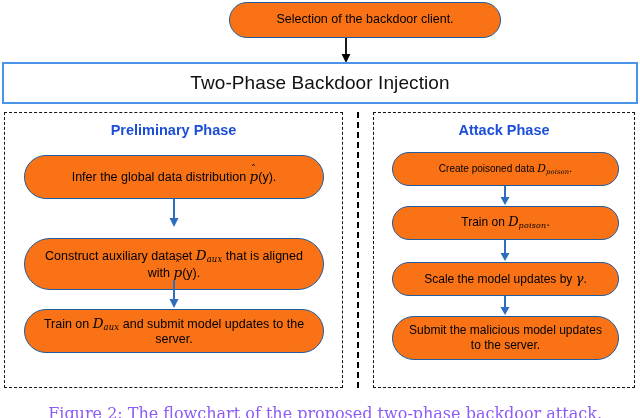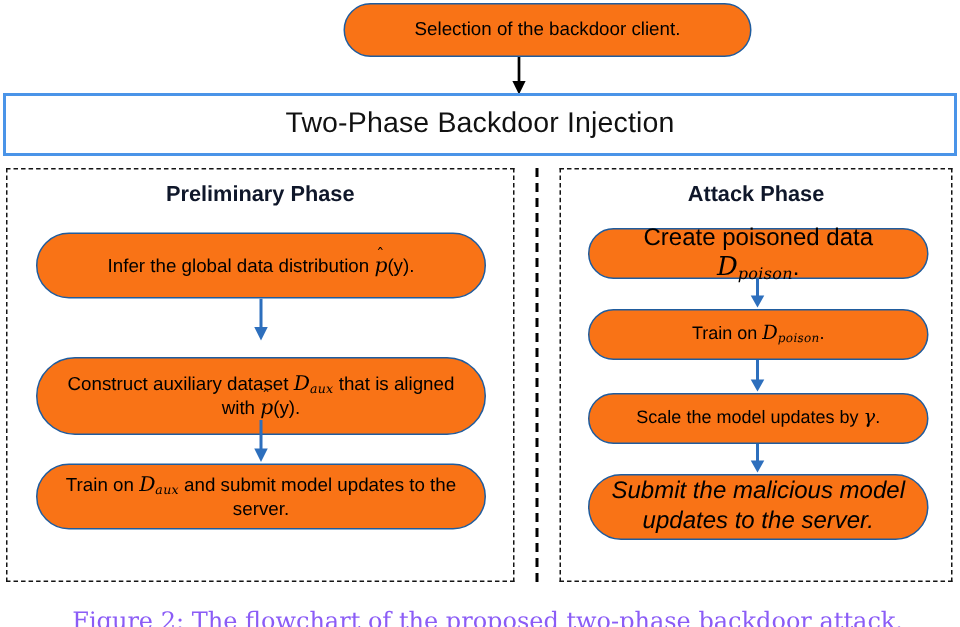--- a/index.html
+++ b/index.html
@@ -98,35 +98,35 @@
     height: 276px;
     border-left: 2.6px dashed #000000;
   }
 
   .panel-title {
     position: absolute;
     width: 100%;
     text-align: center;
     font-size: 14.5px;
     font-weight: bold;
-    color: #0f172a;
+    color: #1d4ed8;
   }
   #panel-left .panel-title { top: 9px; }
   #panel-right .panel-title { top: 9px; }
 
   
   #lbox0 { left: 24px;  top: 155px; width: 300px; height: 44px; font-size: 12.5px; }
   #lbox1 { left: 24px;  top: 228px; width: 300px; height: 52px; font-size: 12.5px; margin-top: 10px; }
   #lbox2 { left: 24px;  top: 309px; width: 300px; height: 44px; font-size: 12.5px; }
 
   
-  #rbox0 { left: 392px; top: 152px; width: 227px; height: 34px; font-size: 16px; }
+  #rbox0 { left: 392px; top: 152px; width: 227px; height: 34px; font-size: 10px; }
   #rbox1 { left: 392px; top: 206px; width: 227px; height: 34px; font-size: 12px; }
   #rbox2 { left: 392px; top: 262px; width: 227px; height: 34px; font-size: 12px; }
-  #rbox3 { left: 392px; top: 316px; width: 227px; height: 44px; font-size: 16px; font-style: italic; }
+  #rbox3 { left: 392px; top: 316px; width: 227px; height: 44px; font-size: 12px; }
 
   
   .flow-arrow {
     position: absolute;
     width: 12px;
   }
 
   #larr0 { left: 168px; top: 199px; height: 29px; }
   #larr1 { left: 168px; top: 280px; height: 29px; }
 

